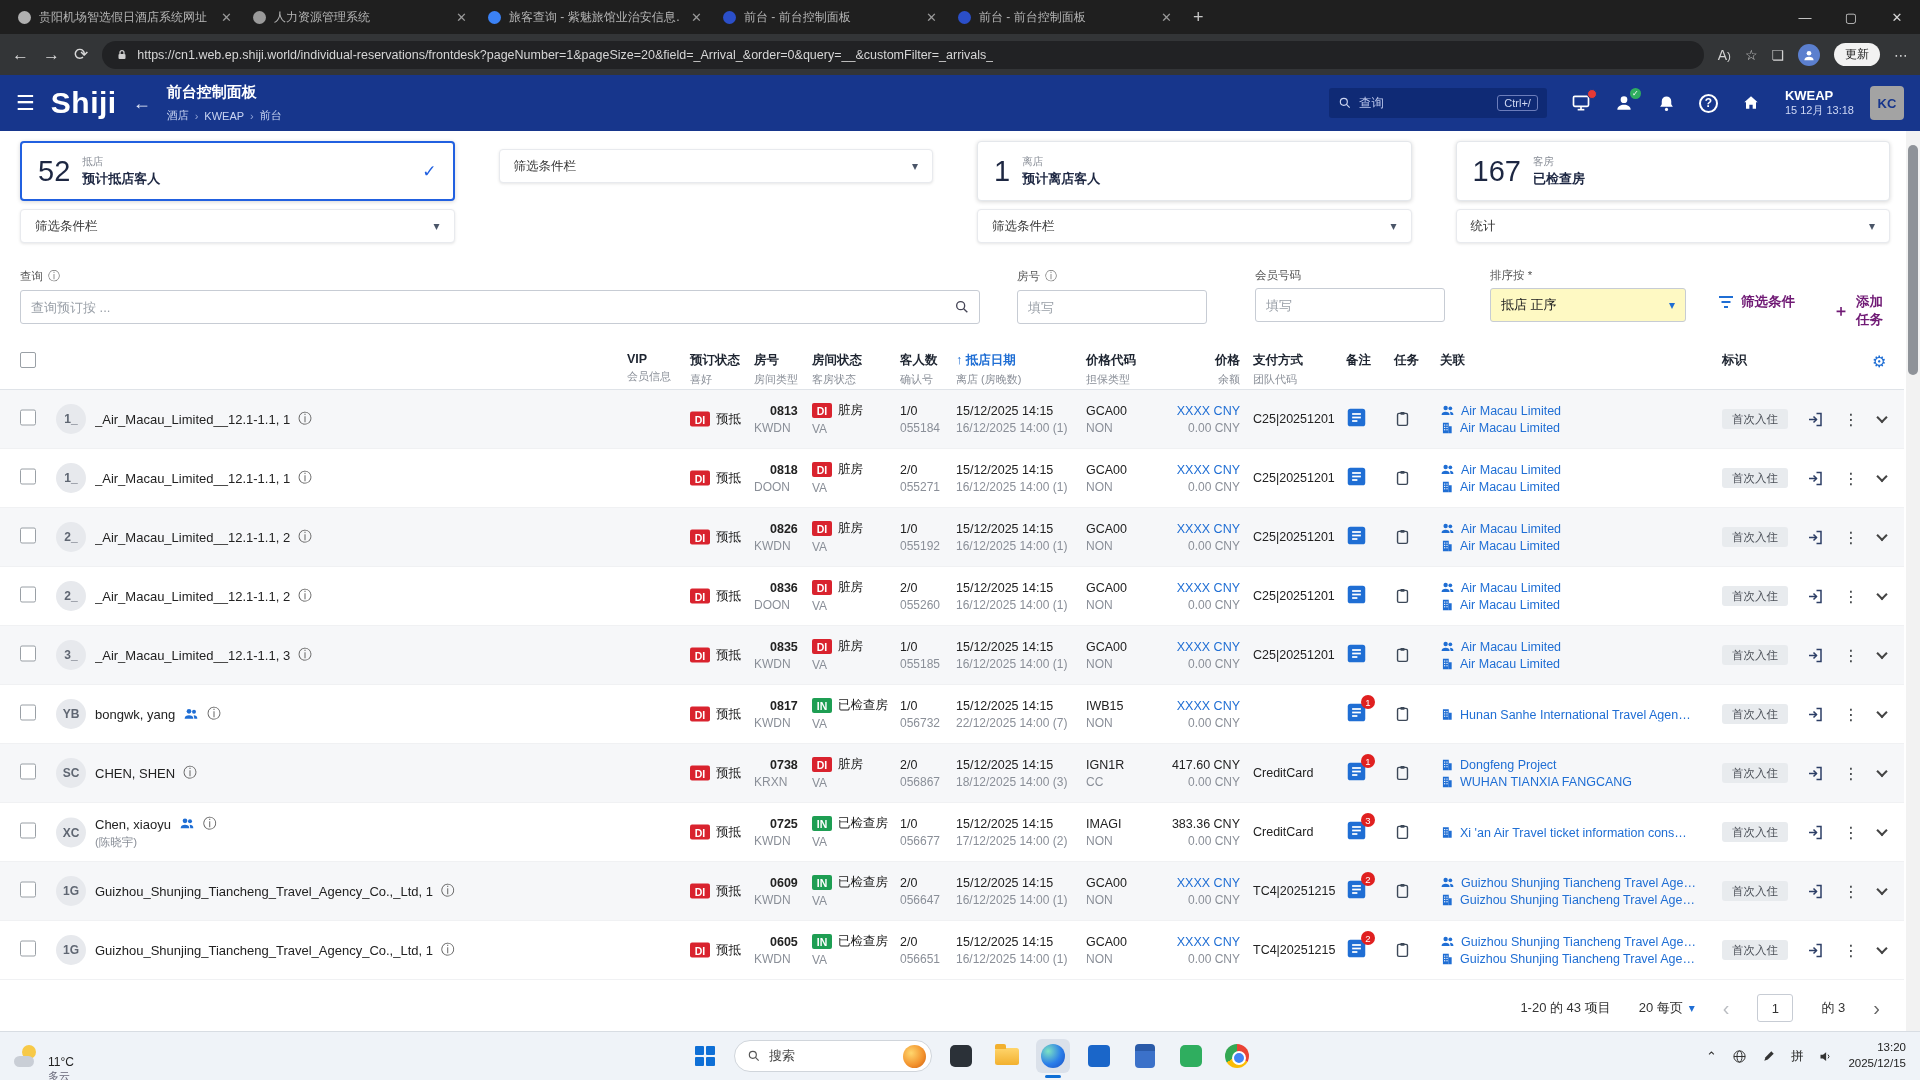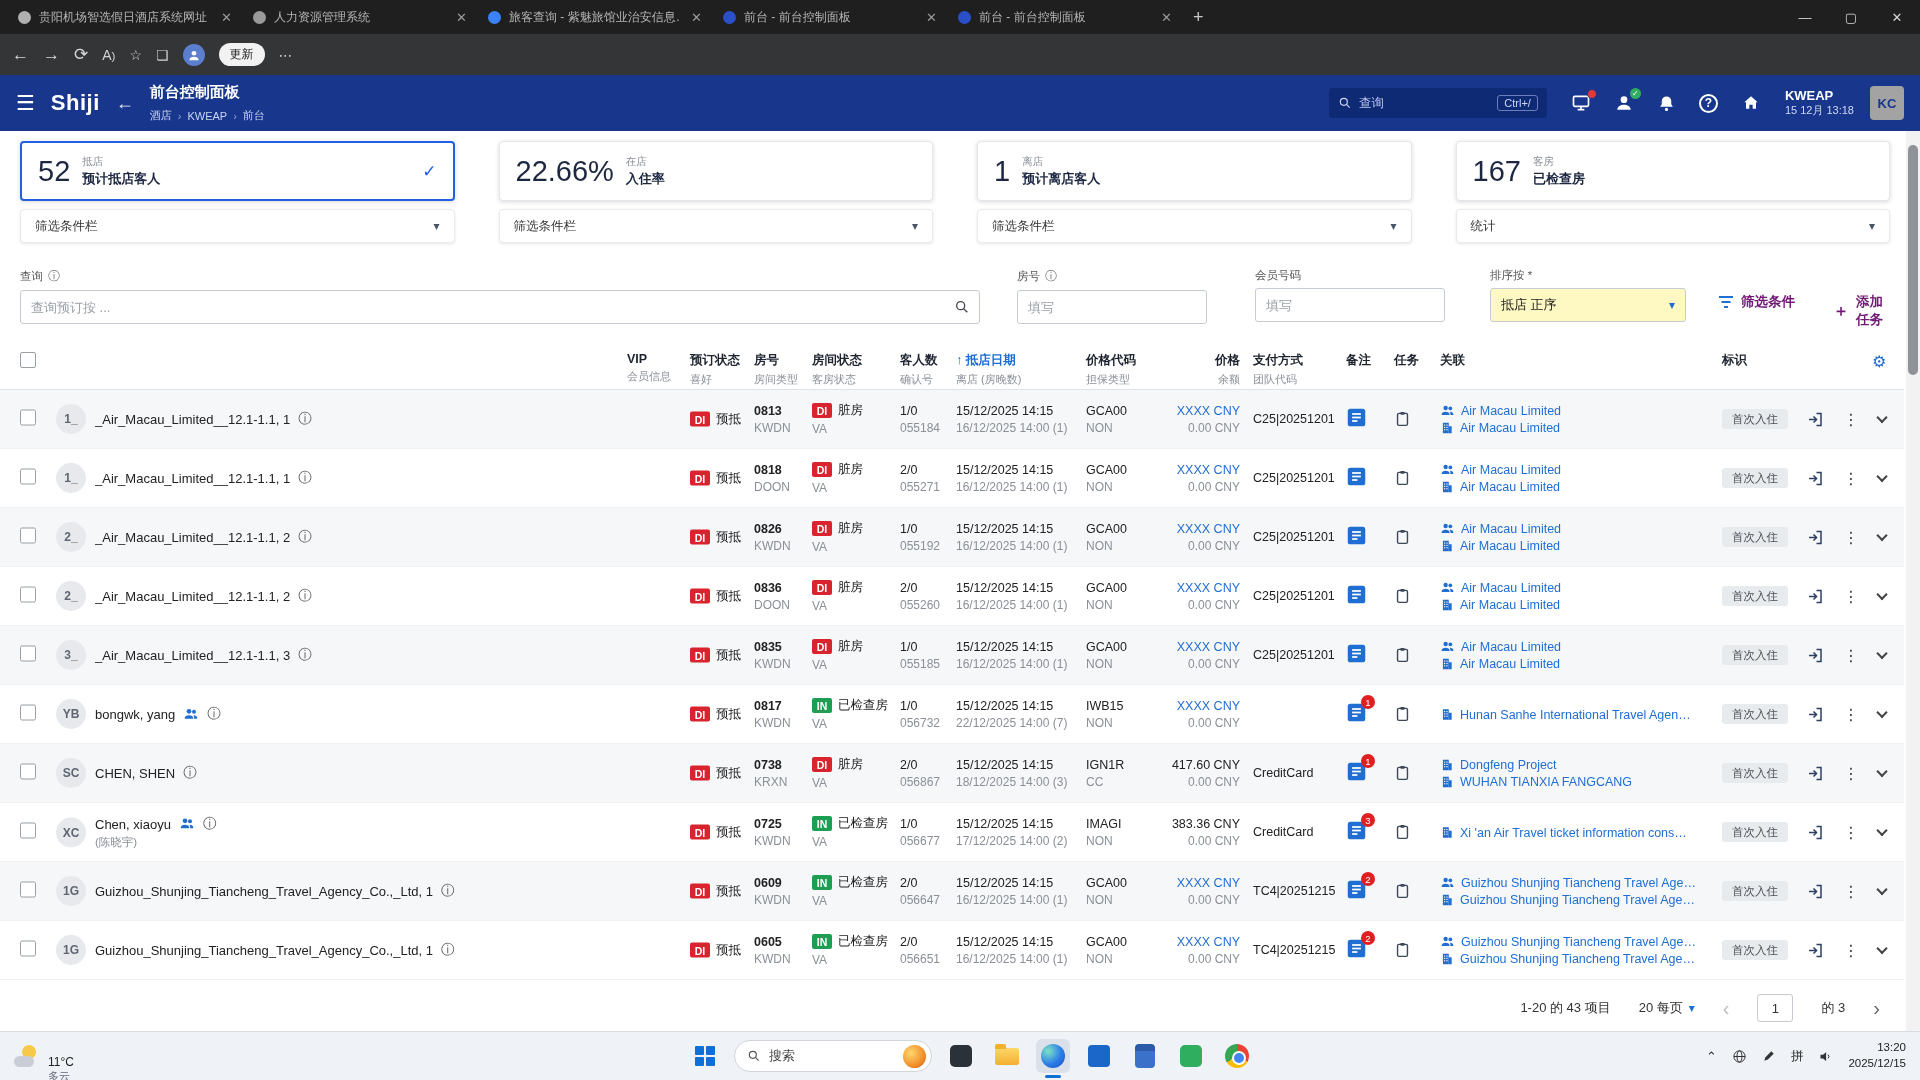--- a/index.html
+++ b/index.html
@@ -21,21 +21,21 @@
   .navbtn { font-size:17px; color:#d9d9d9; }
   .urlbar { flex:1; height:28px; background:#212224; border-radius:14px; display:flex; align-items:center; padding:0 14px; gap:9px; color:#d6d6d6; font-size:12.5px; white-space:nowrap; overflow:hidden; }
   .urlbar .url { overflow:hidden; text-overflow:ellipsis; }
   .toolic { color:#d2d2d2; font-size:14px; }
   .avatar-br { width:22px; height:22px; border-radius:50%; background:#5b7fce; display:flex; align-items:center; justify-content:center; }
   .updpill { background:#f2f2f2; color:#222; font-size:12px; border-radius:12px; padding:3px 11px; }
 
   
   .appheader { position:absolute; top:75px; left:0; right:0; height:56px; background:#17368c; display:flex; align-items:center; padding:0 16px; gap:16px; color:#fff; }
   .hamb { font-size:21px; color:#fff; }
-  .logo { font-size:22px; font-weight:bold; letter-spacing:.5px; }
+  .logo { font-size:30px; font-weight:bold; letter-spacing:.5px; }
   .backar { font-size:18px; color:#e6ebfa; }
   .titleblock .tt { font-size:15px; font-weight:bold; }
   .titleblock .bc { font-size:11px; color:#c9d4f2; margin-top:6px; display:flex; gap:6px; align-items:center; }
   .bc .sep { color:#93a5d8; }
   .hsearch { margin-left:auto; width:218px; height:30px; background:#0f2a75; border-radius:3px; display:flex; align-items:center; padding:0 9px; gap:7px; }
   .hsearch .ph { color:#b9c4ea; font-size:12.5px; flex:1; }
   .kbd { border:1px solid #6c7dbb; border-radius:3px; padding:1px 6px; font-size:11px; color:#cdd6f1; }
   .hicons { display:flex; align-items:center; gap:23px; margin:0 8px; }
   .hic { position:relative; }
   .bdg-dot { position:absolute; top:-4px; right:-6px; width:10px; height:10px; border-radius:50%; background:#e53935; border:1.5px solid #17368c; }
@@ -104,21 +104,21 @@
   .gear { color:#1f6ed4; font-size:16px; }
 
   .cb { display:inline-block; width:16px; height:16px; border:1.5px solid #9aa0a6; border-radius:2px; background:#fff; }
 
   .tbody { position:absolute; top:390px; left:0; right:16px; height:590px; }
   .trow { position:relative; height:59px; border-bottom:1px solid #f0f1f3; }
   .trow:nth-child(odd) { background:#f6f7f9; }
   .cell { position:absolute; top:50%; transform:translateY(-50%); }
   .cell .l1 { font-size:12.5px; color:#222; white-space:nowrap; }
   .cell .l2 { font-size:12px; color:#8a8f98; margin-top:3px; white-space:nowrap; }
-  .cell .l1.strong { font-weight:bold; }
+  .cell .l1.strong { font-weight:bold;margin-left:16px; }
   .cell .l1.blue { color:#1f6ed4; }
 
   .c-name.cell { display:flex; align-items:center; gap:9px; }
   .av { width:30px; height:30px; border-radius:50%; background:#e7e9ed; color:#5f6672; font-size:12px; font-weight:bold; display:flex; align-items:center; justify-content:center; flex:none; }
   .nline { display:flex; align-items:center; gap:8px; }
   .gname { font-size:13px; color:#222; max-width:370px; white-space:nowrap; overflow:hidden; text-overflow:ellipsis; }
   .subname { display:block; font-size:11.5px; color:#8a8f98; margin-top:2px; }
   .info-ic { color:#555; font-size:13.5px; }
 
   .bdg { display:inline-block; min-width:20px; padding:1.5px 3px; border-radius:2px; color:#fff; font-size:10.5px; font-weight:bold; text-align:center; }
@@ -217,20 +217,27 @@
     <span class="wc">—</span>
     <span class="wc">▢</span>
     <span class="wc">✕</span>
   </div>
 </div>
 
 <div class="toolbar">
   <span class="navbtn">←</span>
   <span class="navbtn">→</span>
   <span class="navbtn">⟳</span>
+  <div class="urlbar">
+    <svg viewBox="0 0 24 24" width="12" height="12">
+        <rect x="5" y="10" width="14" height="10" rx="2" fill="#cfcfcf"></rect>
+        <path d="M8 10V7a4 4 0 0 1 8 0v3" fill="none" stroke="#cfcfcf" stroke-width="2.5"></path>
+      </svg>
+    <span class="url">https://cn1.web.ep.shiji.world/individual-reservations/frontdesk?pageNumber=1&amp;pageSize=20&amp;field=_Arrival_&amp;order=0&amp;query=__&amp;customFilter=_arrivals_</span>
+  </div>
   <span class="toolic">A<small>)</small></span>
   <span class="toolic">☆</span>
   <span class="toolic">❏</span>
   <span class="avatar-br">
     <svg viewBox="0 0 24 24" width="14" height="14">
         <circle cx="12" cy="9" r="4" fill="#fff"></circle>
         <path d="M4 21c0-4 4-6 8-6s8 2 8 6" fill="#fff"></path>
       </svg>
   </span>
   <span class="updpill">更新</span>
@@ -304,28 +311,20 @@
           <div class="stat-label">预计抵店客人</div>
         </span>
         <span class="stat-check">✓</span>
       </div>
       <div class="filterstrip">
         <span>筛选条件栏</span>
         <span class="caret">▾</span>
       </div>
     </div>
     <div class="statcol">
-      <div class="statcard">
-        <span class="stat-val">22.66%</span>
-        <span>
-          <div class="stat-tag">在店</div>
-          <div class="stat-label">入住率</div>
-        </span>
-
-      </div>
       <div class="filterstrip">
         <span>筛选条件栏</span>
         <span class="caret">▾</span>
       </div>
     </div>
     <div class="statcol">
       <div class="statcard">
         <span class="stat-val">1</span>
         <span>
           <div class="stat-tag">离店</div>

